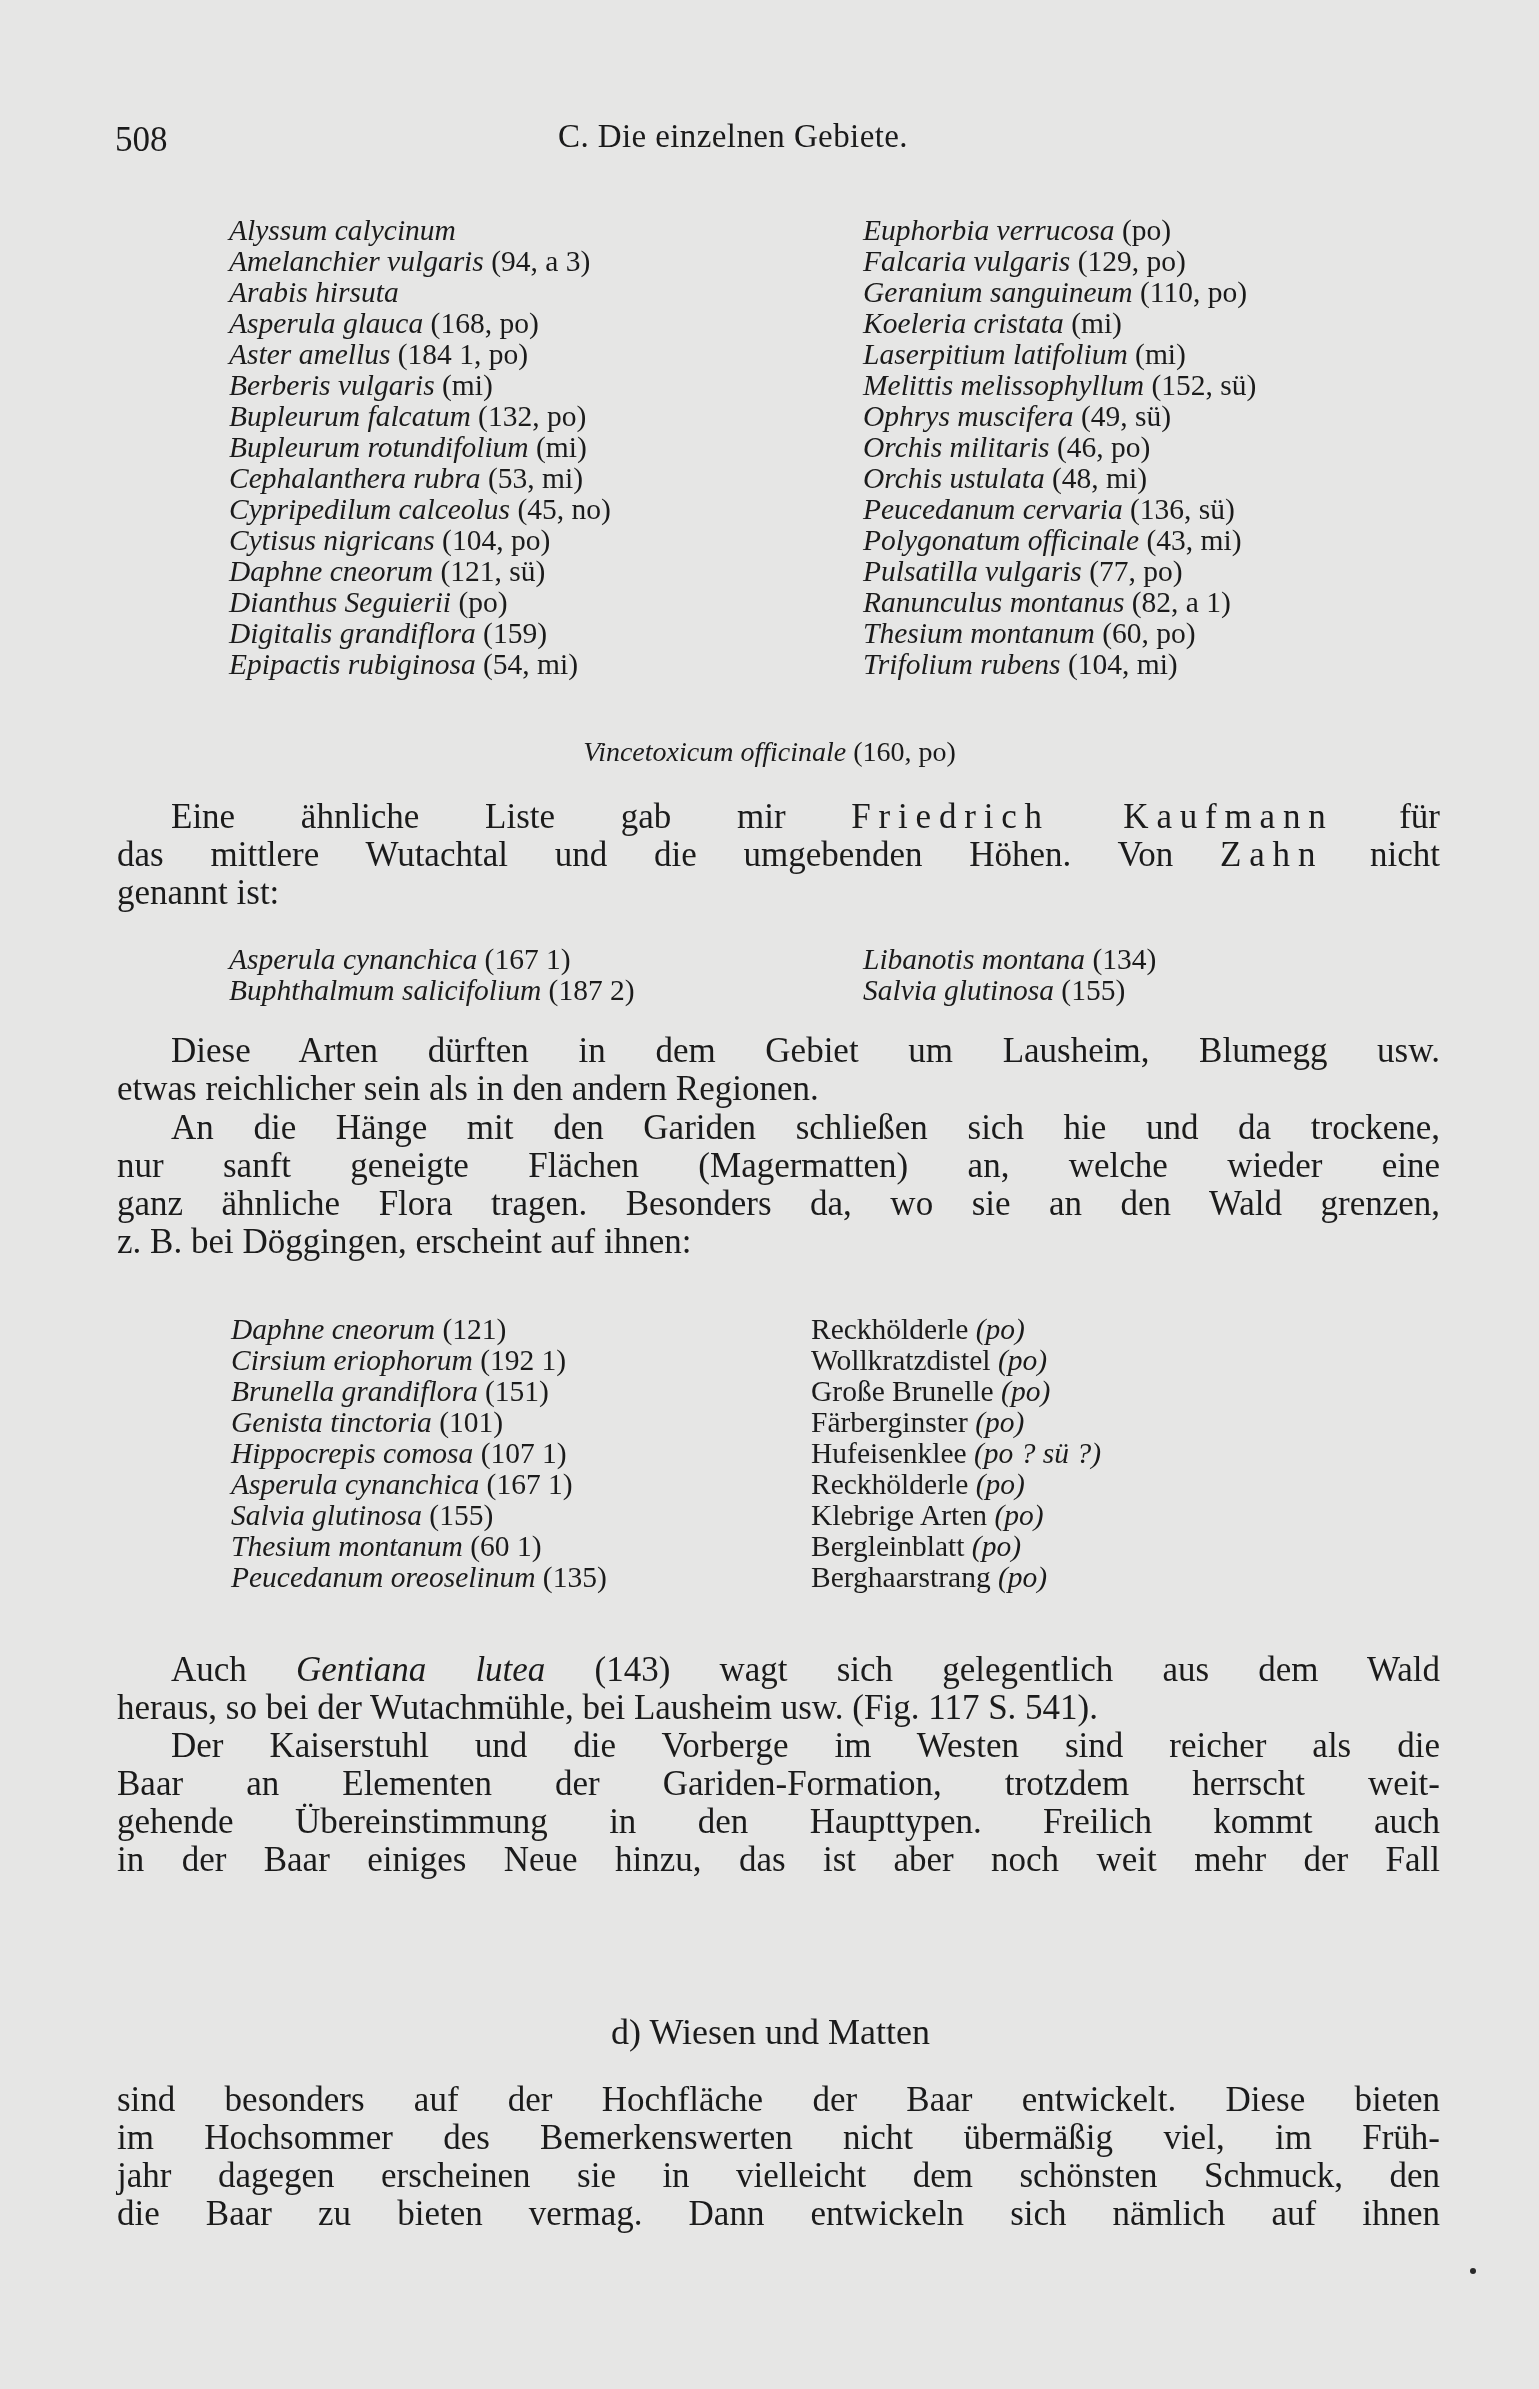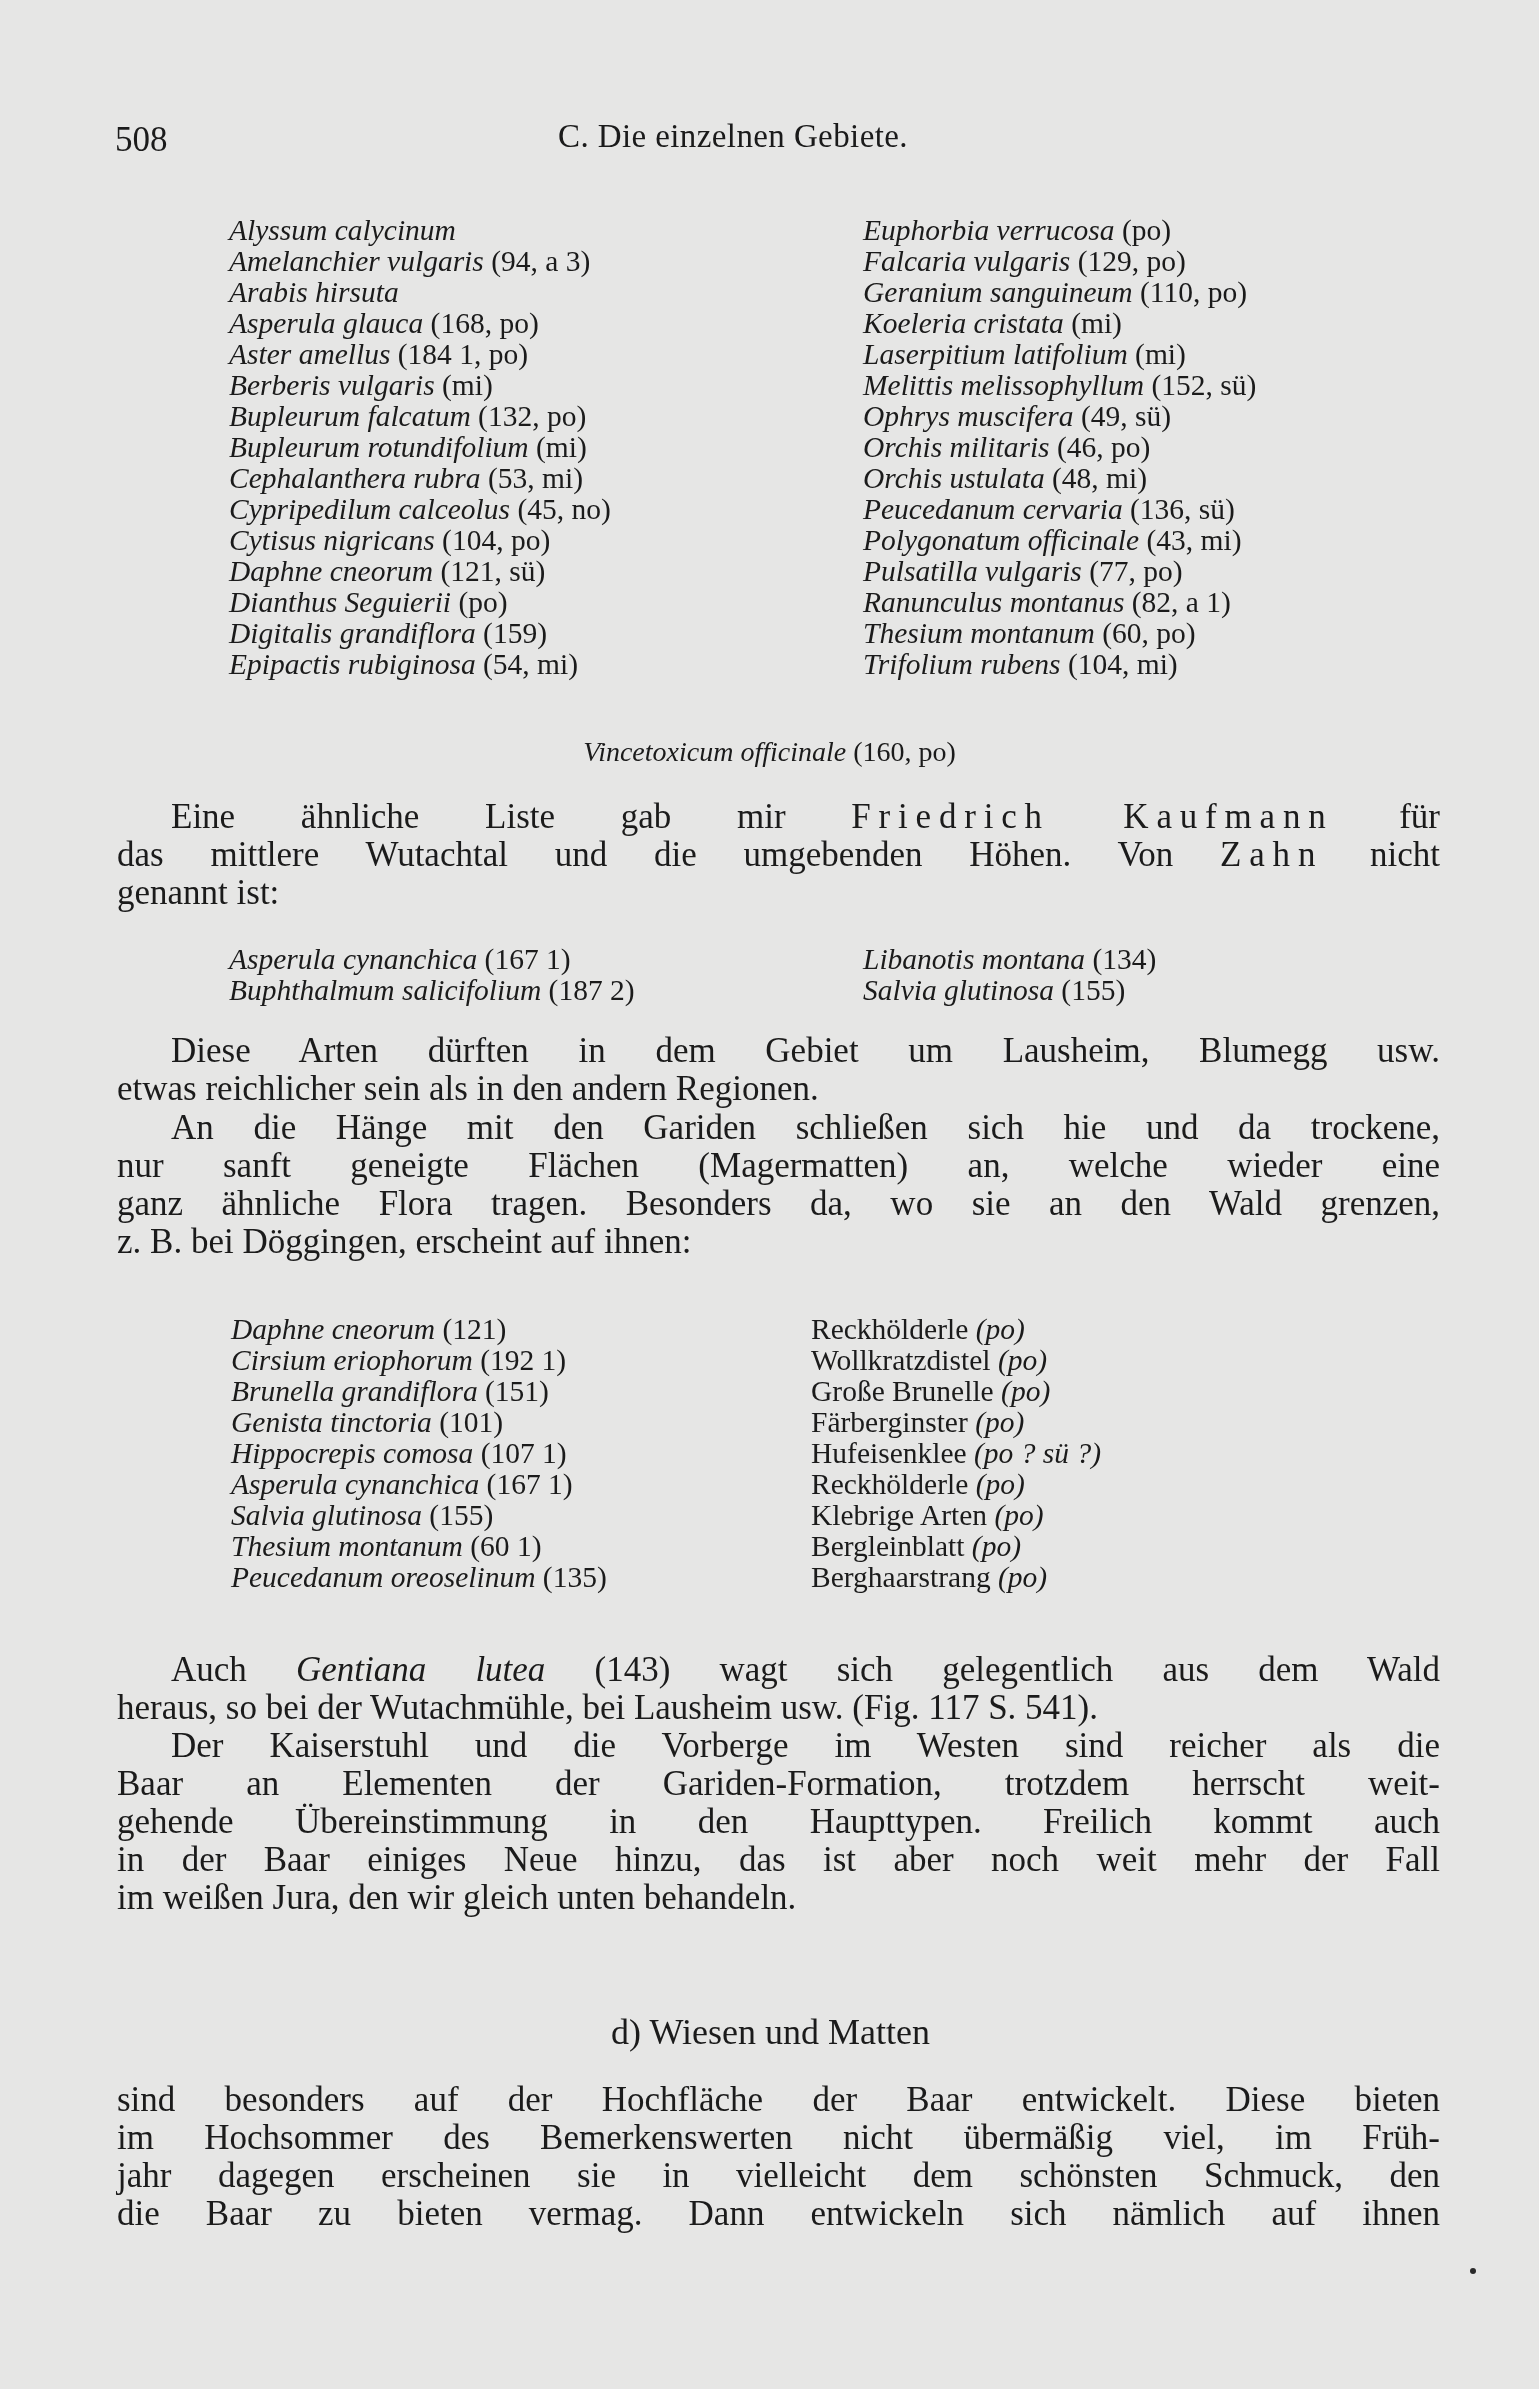--- a/index.html
+++ b/index.html
@@ -163,21 +163,20 @@
       <span>Auch </span><span class="it">Gentiana lutea</span><span> (143) wagt sich gelegentlich aus dem Wald</span>
     </span>
     <span class="line last">heraus, so bei der Wutachmühle, bei Lausheim usw. (Fig. 117 S. 541).</span>
   </div>
 
   <div class="para para-5">
     <span class="line indent">Der Kaiserstuhl und die Vorberge im Westen sind reicher als die</span>
     <span class="line">Baar an Elementen der Gariden-Formation, trotzdem herrscht weit-</span>
     <span class="line">gehende Übereinstimmung in den Haupttypen. Freilich kommt auch</span>
     <span class="line">in der Baar einiges Neue hinzu, das ist aber noch weit mehr der Fall</span>
-    <span class="line last">im weißen Jura, den wir gleich unten behandeln.</span>
   </div>
 
   <div class="section-heading">d) Wiesen und Matten</div>
 
   <div class="para para-6">
     <span class="line">sind besonders auf der Hochfläche der Baar entwickelt. Diese bieten</span>
     <span class="line">im Hochsommer des Bemerkenswerten nicht übermäßig viel, im Früh-</span>
     <span class="line">jahr dagegen erscheinen sie in vielleicht dem schönsten Schmuck, den</span>
     <span class="line">die Baar zu bieten vermag. Dann entwickeln sich nämlich auf ihnen</span>
   </div>

